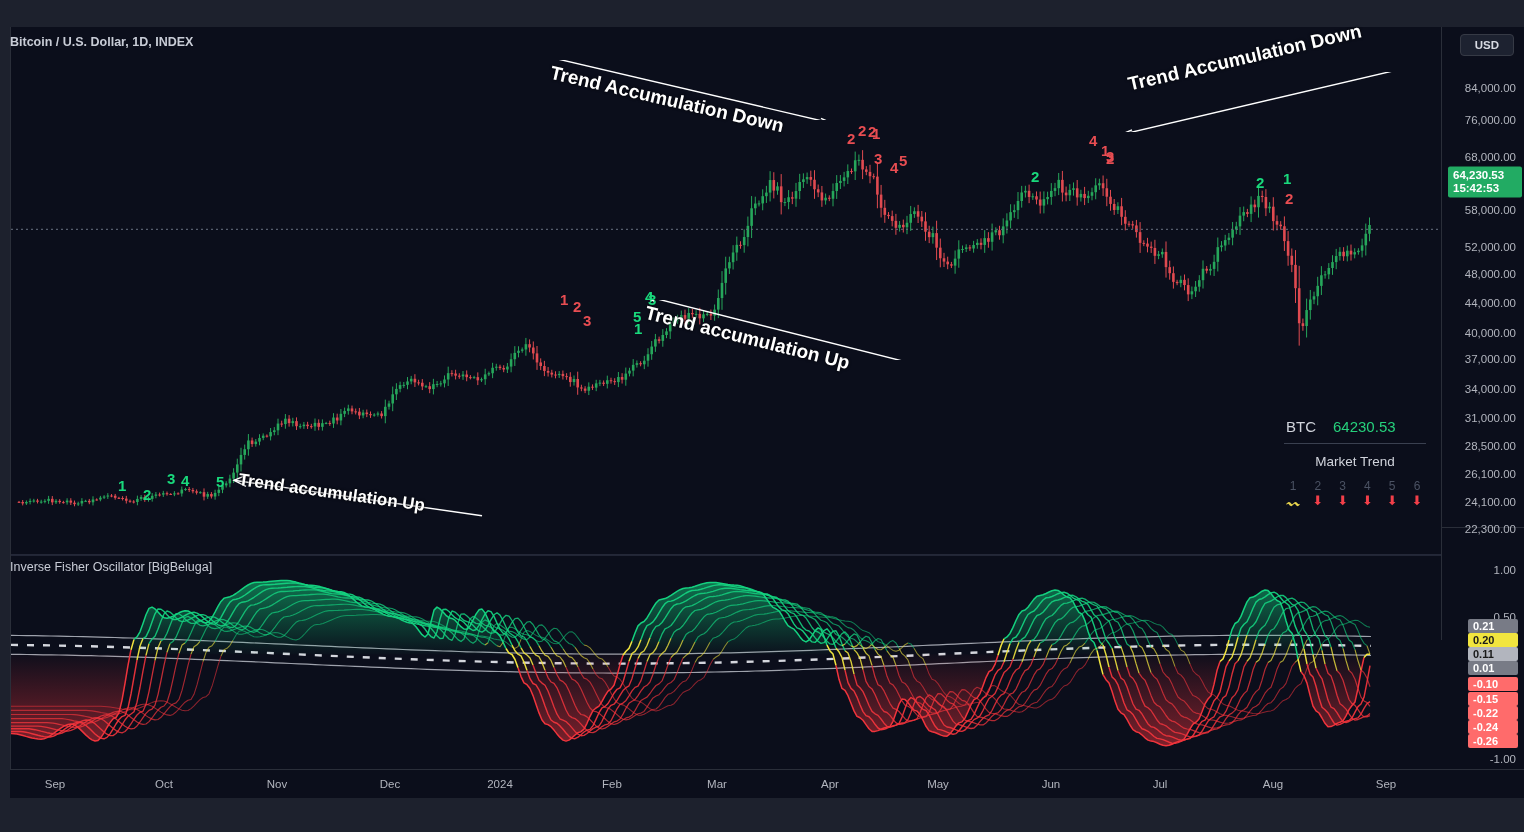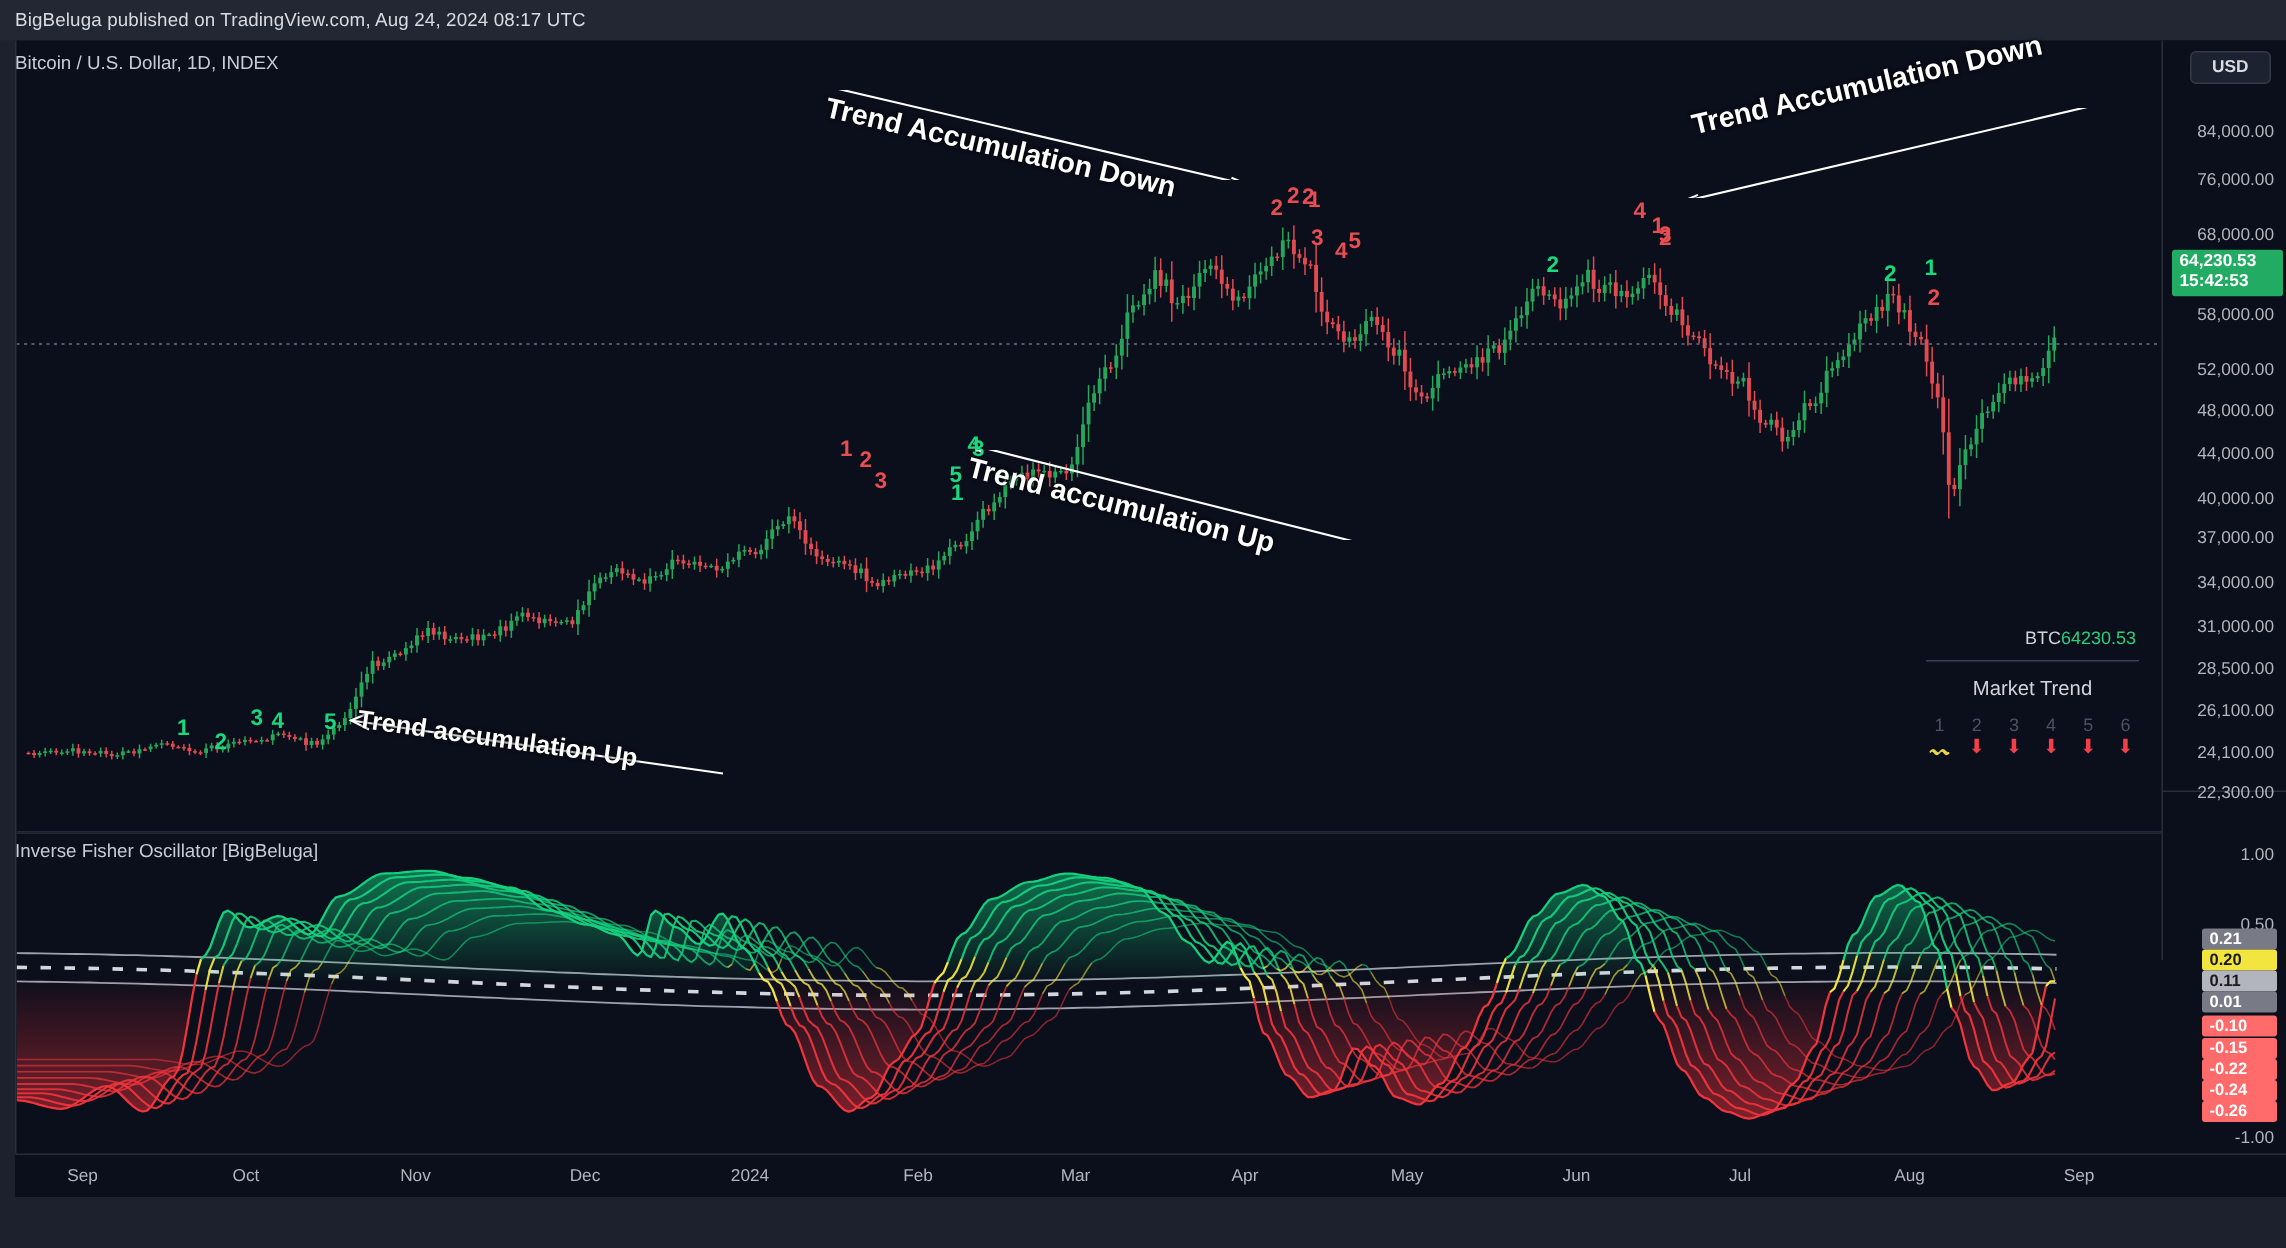--- a/index.html
+++ b/index.html
@@ -36,21 +36,21 @@
   }
   .pane-sep {
     position: absolute; left: 0; top: 527px; width: 1441px; height: 1px;
     background: #242838;
   }
 
   .pane-title {
     position: absolute; z-index: 30; color: #c8ccd6;
     font-size: 12.5px; white-space: nowrap; pointer-events: none;
   }
-  #price-title { left: 10px; top: 35px; }
+  #price-title { left: 10px; top: 35px; font-weight: bold; }
   #osc-title   { left: 10px; top: 560px; }
 
   
   .scale {
     position: absolute; right: 0; top: 27px; width: 83px; height: 613px;
     background: #0b0e1b; border-left: 1px solid #2a2e39;
   }
   .scale-sep {
     position: absolute; left: 0; top: 500px; width: 83px; height: 1px; background: #2a2e39;
   }
@@ -95,22 +95,22 @@
     position: absolute; left: 12px; top: 9px;
     display: flex; align-items: center; gap: 6px;
     color: #d1d4dc; font-size: 13.5px;
   }
 
   
   .info-box {
     position: absolute; left: 1280px; top: 418px; width: 150px;
     color: #d1d4dc; z-index: 25;
   }
-  .info-row { display: flex; justify-content: flex-end; align-items: baseline;
-    font-size: 12px; padding: 0 6px 8px 6px; }
+  .info-row { display: flex; justify-content: flex-start; align-items: baseline;
+    font-size: 15px; padding: 0 6px 8px 6px; gap: 17px; }
   .info-key { color: #d1d4dc; }
   .info-val { color: #26d17c; font-weight: normal; }
   .info-hr { height: 1px; background: #3a4050; margin: 0 4px 10px 4px; }
   .info-hdr { text-align: center; font-size: 13.5px; color: #d1d4dc; margin-bottom: 10px; }
   .trend-nums, .trend-icons { display: flex; justify-content: space-between; padding: 0 4px; }
   .trend-nums span { color: #4b5263; font-size: 12px; width: 18px; text-align: center; }
   .trend-icons span { width: 18px; text-align: center; font-size: 13px; }
 
   
   .annot { position: absolute; z-index: 40; pointer-events: none; }
@@ -125,21 +125,20 @@
     white-space: nowrap; pointer-events: none;
   }
   .wm.g { color: #19d97c; }
   .wm.r { color: #e84d52; }
 </style>
 </head>
 <body>
 
 <div id="app">
 
-  <div class="pub-bar">BigBeluga published on TradingView.com, Aug 24, 2024 08:17 UTC</div>
 
   <div class="chart-surface">
     <div class="price-pane" id="price-pane"><svg width="1441" height="526" viewBox="0 0 1441 526">
           <line x1="8" x2="8" y1="473.9460220374433" y2="475.92057090603595" stroke="#e04a50" stroke-width="1"></line>
           <rect x="6.7" y="474.83954619124796" width="2.6" height="1" fill="#e04a50"></rect>
           <line x1="11.7" x2="11.7" y1="473.0231572346497" y2="478.40993942234365" stroke="#e04a50" stroke-width="1"></line>
           <rect x="10.399999999999999" y="475.02704675223134" width="2.6" height="1.3790031525306858" fill="#e04a50"></rect>
           <line x1="15.399999999999999" x2="15.399999999999999" y1="473.44659965113345" y2="477.9377120991747" stroke="#26a65b" stroke-width="1"></line>
           <rect x="14.099999999999998" y="474.978261845546" width="2.6" height="1.4277880592160272" fill="#26a65b"></rect>
           <line x1="19.099999999999998" x2="19.099999999999998" y1="471.55003248633466" y2="477.35320684841014" stroke="#26a65b" stroke-width="1"></line>

